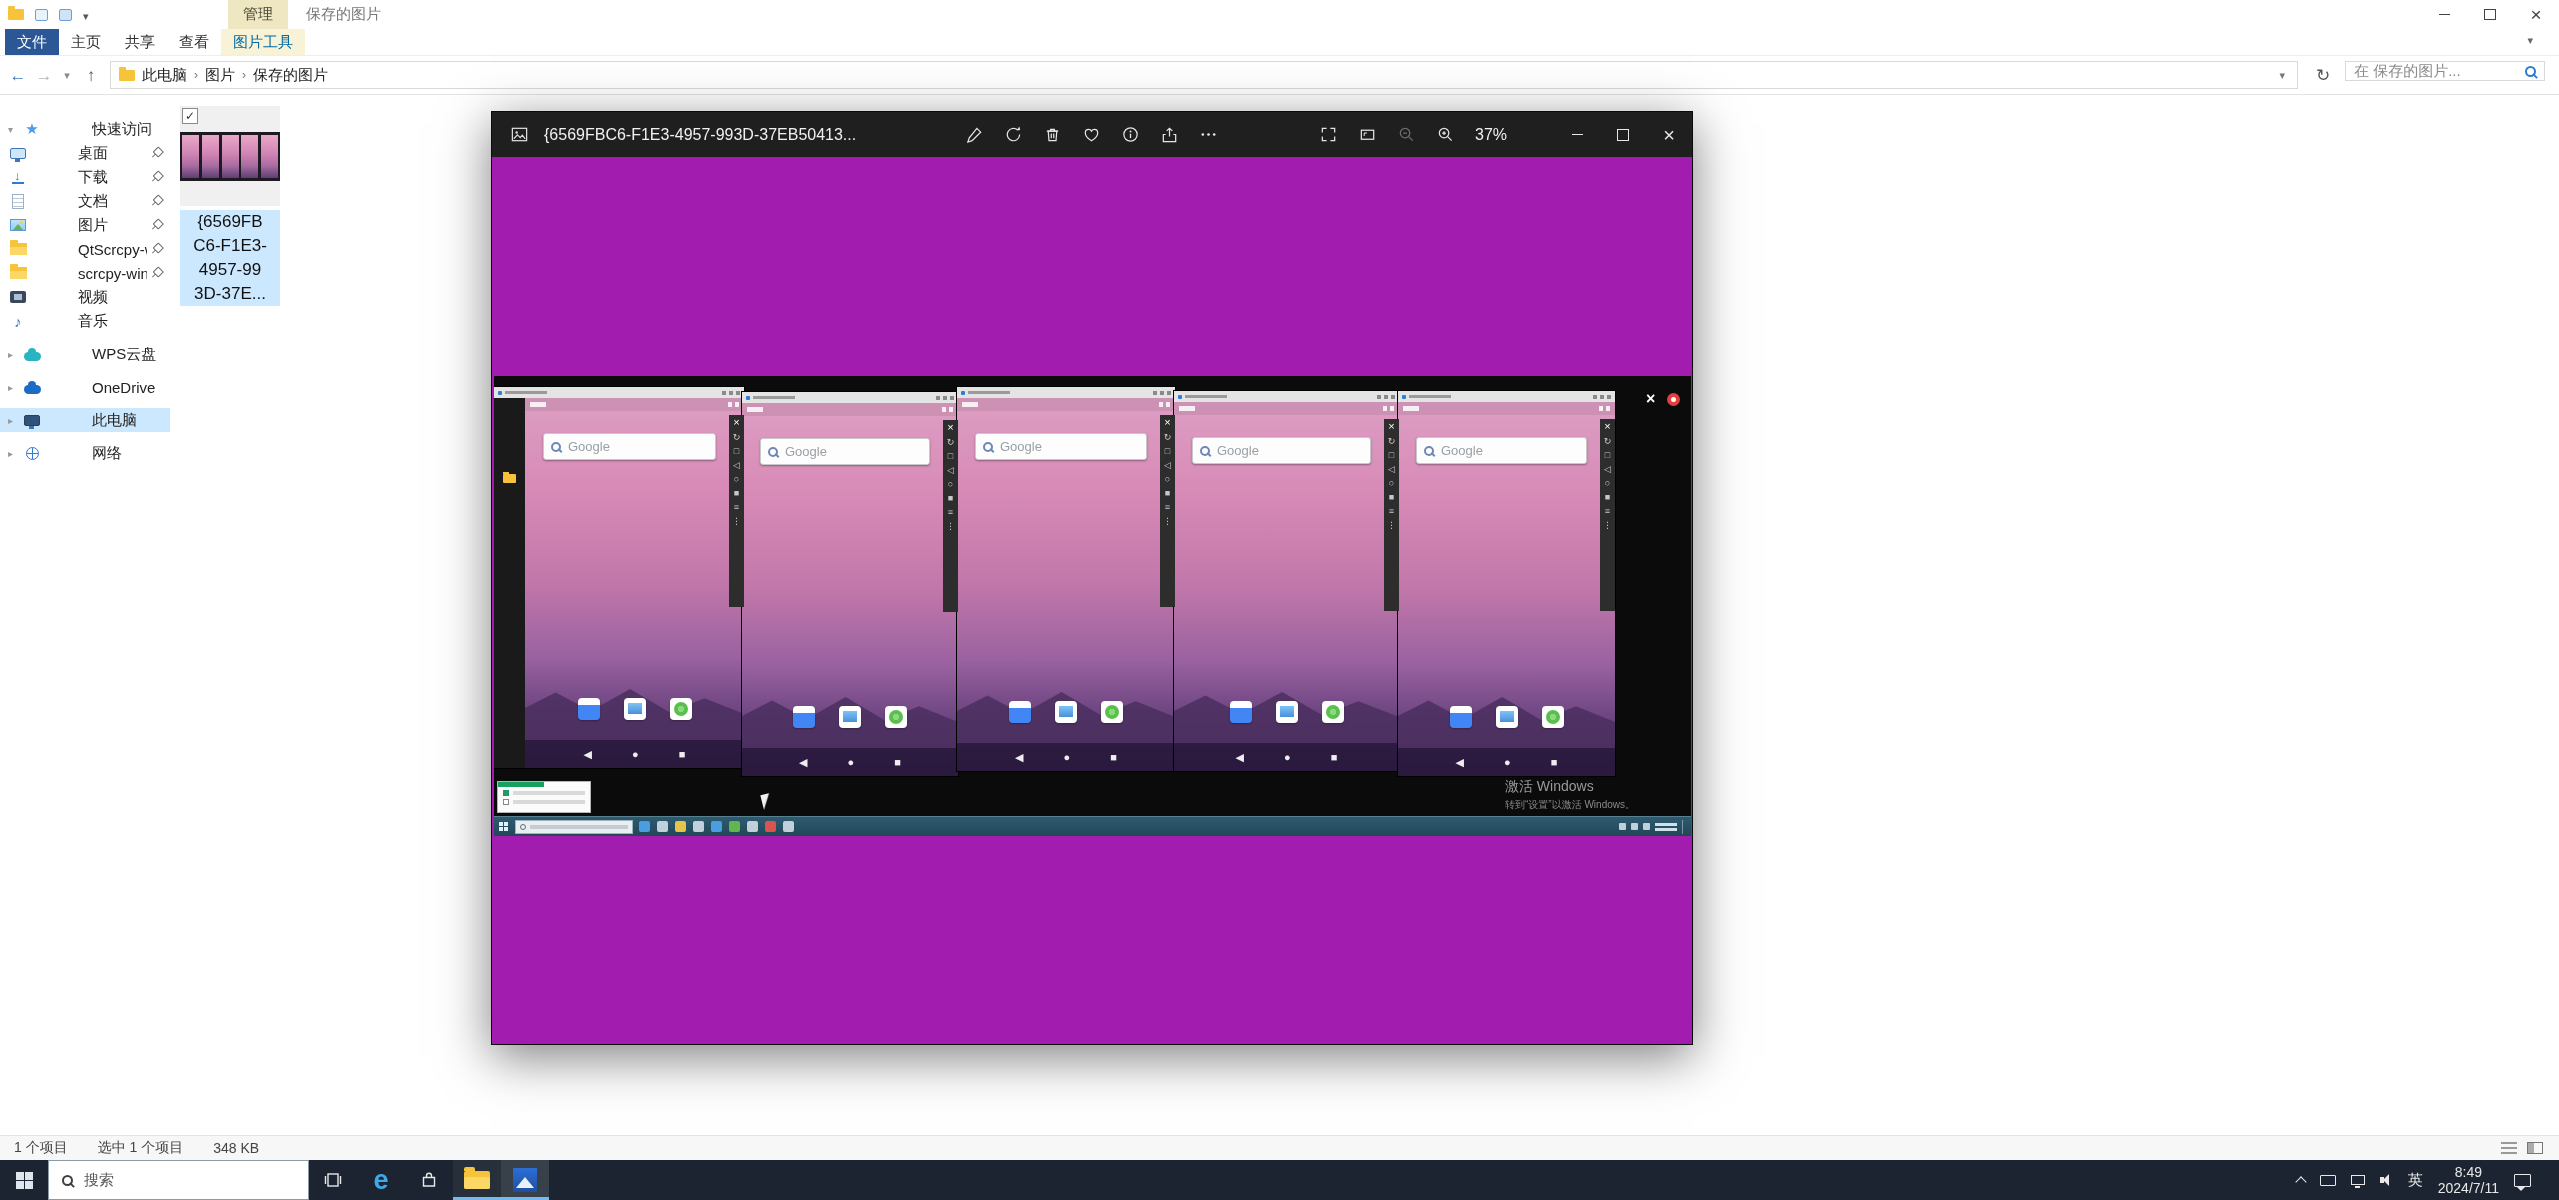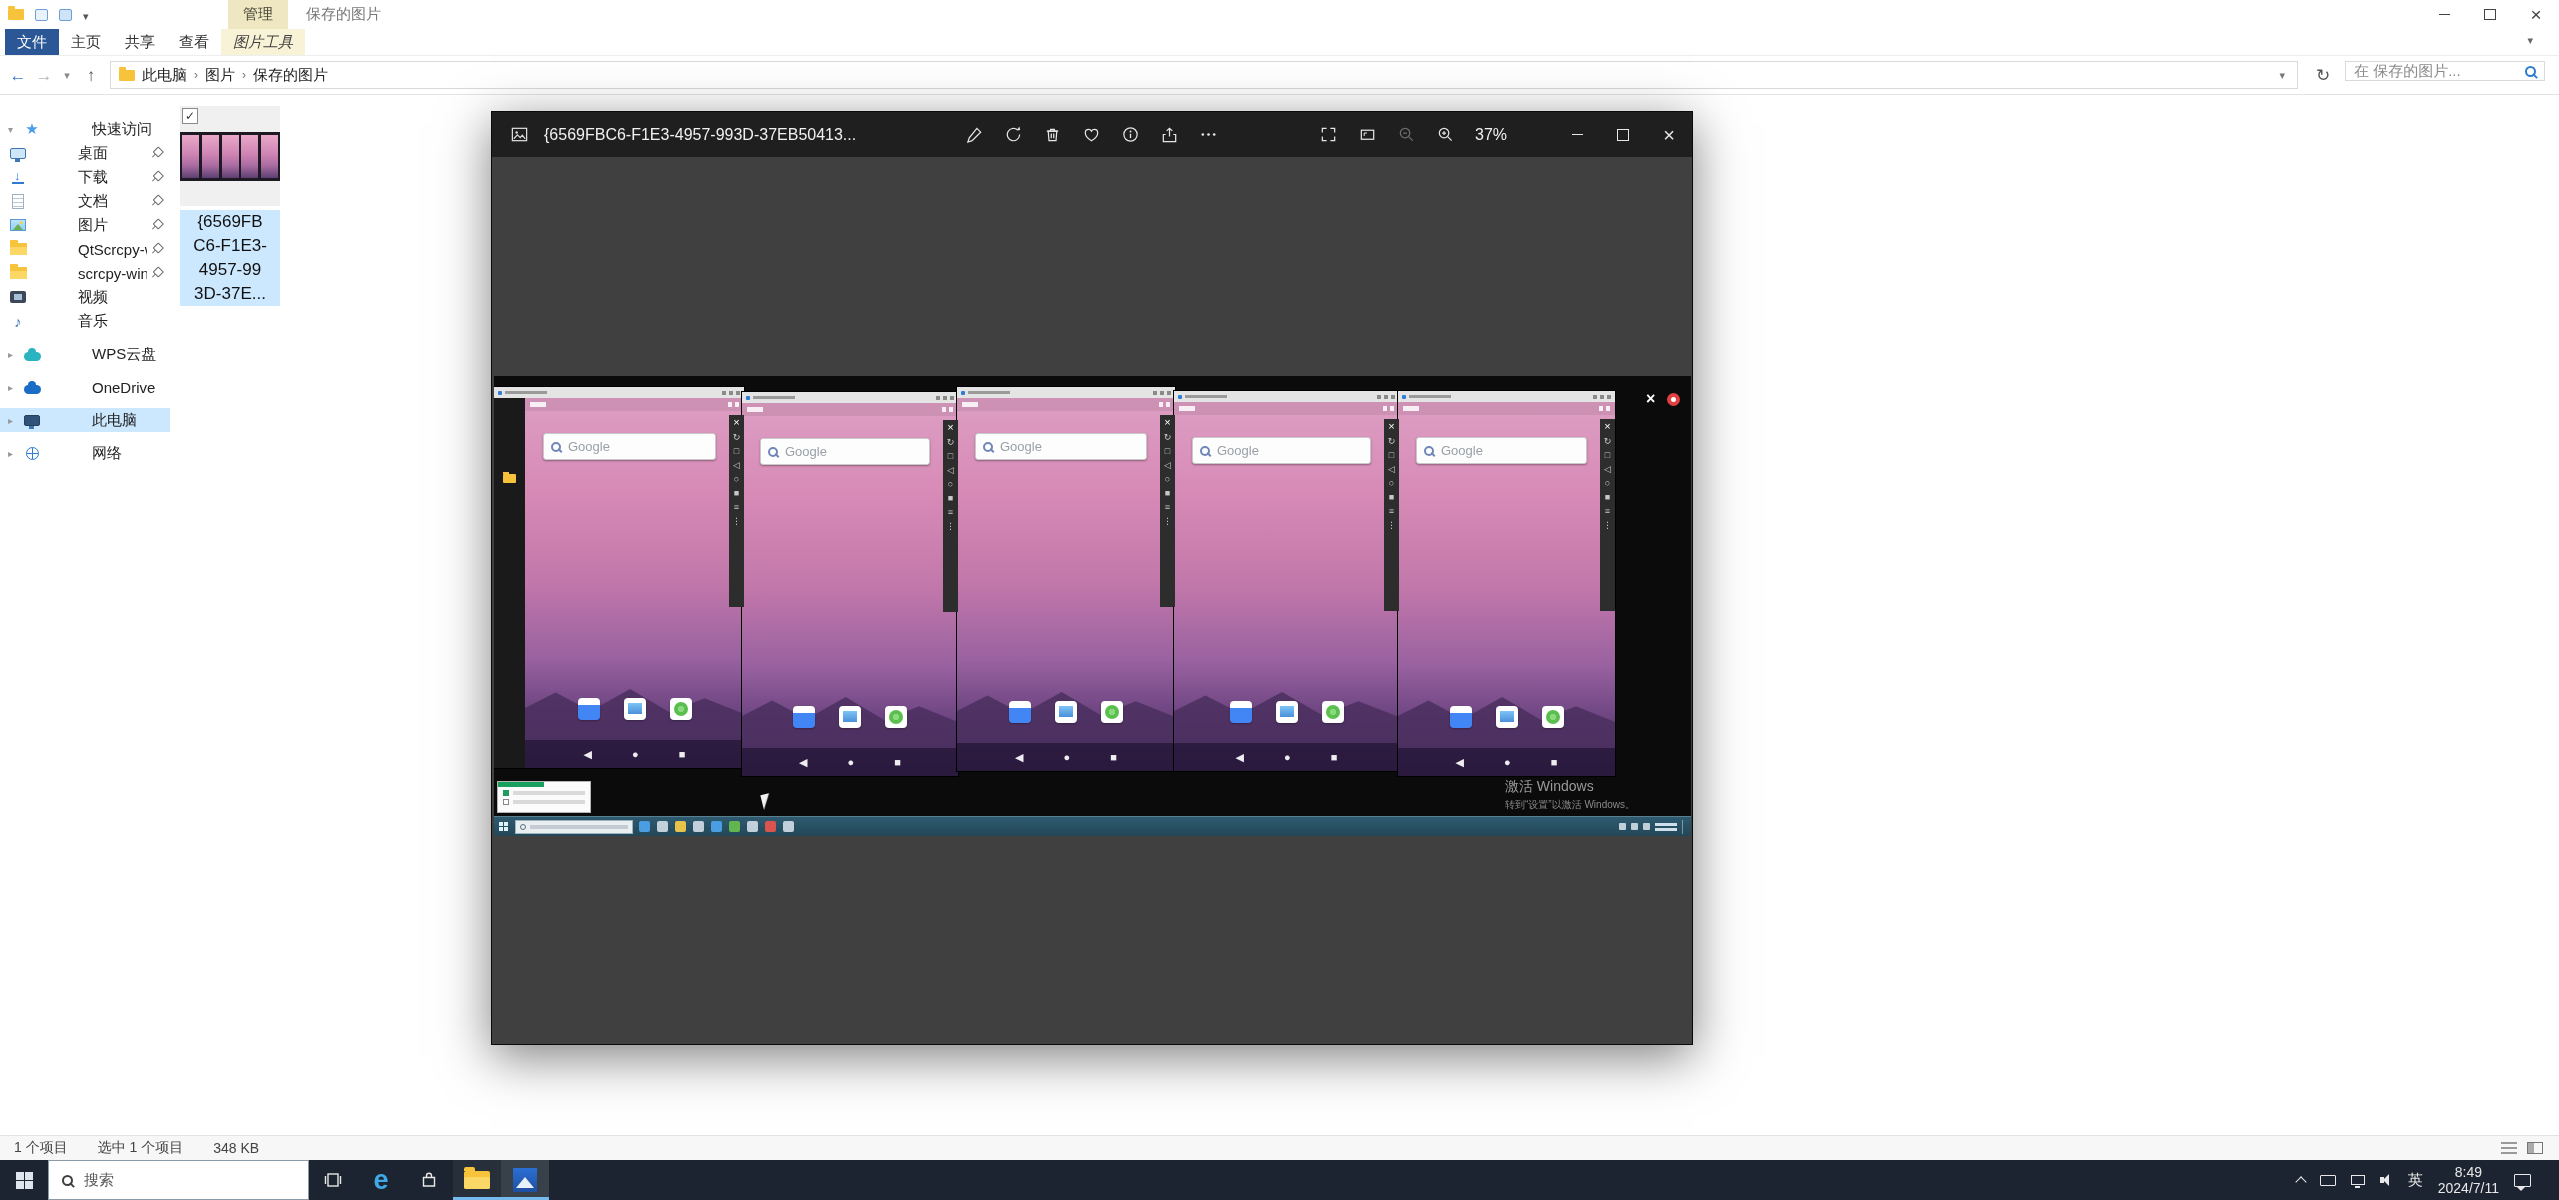--- a/index.html
+++ b/index.html
@@ -20,21 +20,21 @@
   .caption { position:absolute; right:0; top:0; display:flex; }
   .cap-btn { width:46px; height:29px; display:flex; align-items:center; justify-content:center; }
   .cap-min::before { content:""; width:11px; height:1.5px; background:#444; }
   .cap-max::before { content:""; width:10px; height:9px; border:1.2px solid #444; }
   .cap-close::before { content:"×"; font-size:19px; color:#444; line-height:1; }
 
   
   .tabs-row { position:absolute; top:29px; left:0; right:0; height:27px; background:#fff; border-bottom:1px solid #eeeeee; display:flex; padding-left:5px; }
   .tab { padding:0 12px; display:flex; align-items:center; font-size:15px; color:#333; }
   .tab.file { background:#2b5797; color:#fff; }
-  .tab.ctx { background:#f8f2d6; color:#404040;font-style:italic; }
+  .tab.ctx { background:#f8f2d6; color:#0369a1; }
   .ribbon-collapse { position:absolute; right:26px; top:34px; color:#666; font-size:11px; }
   .ribbon-collapse::before { content:"▾"; }
 
   
   .addr-row { position:absolute; top:56px; left:0; right:0; height:39px; background:#fff; border-bottom:1px solid #e3e3e3; }
   .nav-btn { position:absolute; top:0; height:39px; width:26px; display:flex; align-items:center; justify-content:center; font-size:17px; }
   .nb-back { left:5px; color:#3b78c3; } .nb-back::before { content:"←"; }
   .nb-fwd { left:31px; color:#b5b5b5; } .nb-fwd::before { content:"→"; }
   .nb-drop { left:54px; color:#8a8a8a; font-size:11px; } .nb-drop::before { content:"▾"; }
   .nb-up { left:78px; color:#555; } .nb-up::before { content:"↑"; }
@@ -107,21 +107,21 @@
   .pw-title { position:absolute; left:52px; top:0; height:45px; display:flex; align-items:center; font-size:16px; color:#f0f0f0; white-space:nowrap; }
   .pw-tools { position:absolute; left:471px; top:0; height:45px; display:flex; gap:17px; align-items:center; }
   .pw-btn { width:22px; height:45px; display:flex; align-items:center; justify-content:center; }
   .pw-zoom { position:absolute; left:825px; top:0; height:45px; display:flex; gap:17px; align-items:center; }
   .pw-pct { font-size:16px; color:#f0f0f0; margin-left:2px; }
   .pw-caption { position:absolute; right:0; top:0; display:flex; }
   .pw-cap { width:46px; height:45px; display:flex; align-items:center; justify-content:center; }
   .pw-cap.min::before { content:""; width:11px; height:1.5px; background:#e8e8e8; }
   .pw-cap.max::before { content:""; width:10px; height:10px; border:1.2px solid #e8e8e8; }
   .pw-cap.close::before { content:"×"; font-size:20px; color:#e8e8e8; line-height:1; }
-  .pw-canvas { position:absolute; top:45px; left:0; right:0; bottom:0; background:#404040; overflow:hidden; }
+  .pw-canvas { position:absolute; top:45px; left:0; right:0; bottom:0; background:#a21caf; overflow:hidden; }
 
   
   .photo { position:absolute; left:2px; top:219px; width:1197px; height:460px; background:#0b0b0c; overflow:hidden; }
   .phones { position:absolute; inset:0; }
   .phone { position:absolute; background:#141414; box-shadow:0 0 0 1px #000; }
   .phone:nth-of-type(1) { left:0; top:11px; width:250px; height:381px; }
   .phone:nth-of-type(2) { left:248px; top:16px; width:216px; height:384px; }
   .phone:nth-of-type(3) { left:463px; top:11px; width:218px; height:384px; }
   .phone:nth-of-type(4) { left:680px; top:15px; width:225px; height:380px; }
   .phone:nth-of-type(5) { left:904px; top:15px; width:217px; height:385px; }

